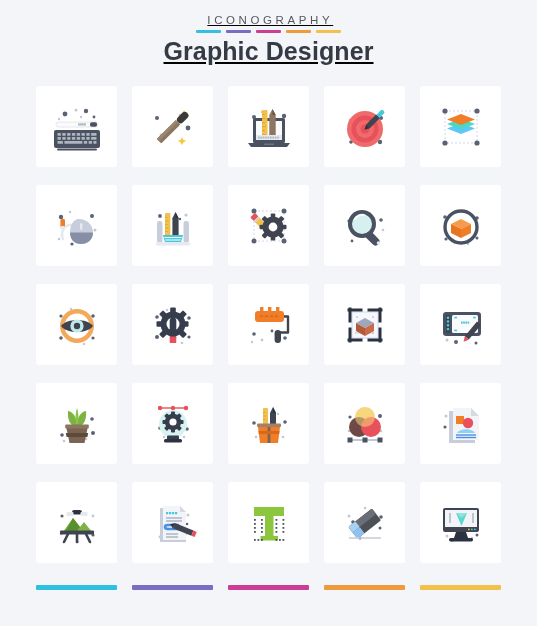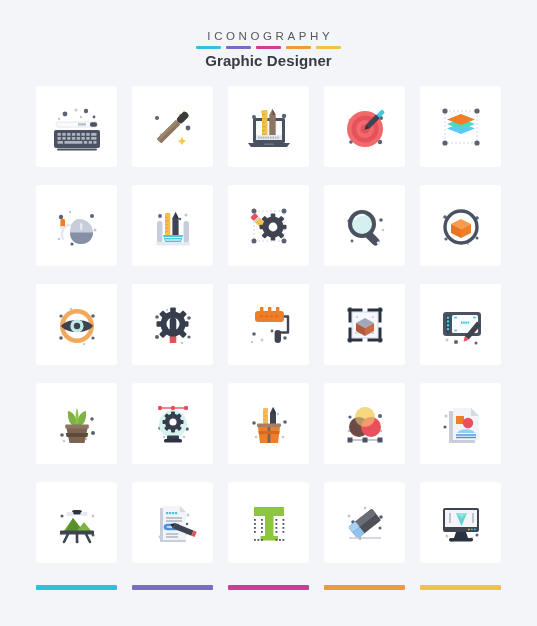--- a/index.html
+++ b/index.html
@@ -10,22 +10,23 @@
     width: 537px;
     height: 626px;
     background: #f4f5f8;
     font-family: "Liberation Sans", sans-serif;
     overflow: hidden;
     position: relative;
   }
 
   
   .header {
-    padding-top: 29px;
+    padding-top: 13px;
     text-align: center;
+    text-decoration: underline;
   }
   .eyebrow {
     font-size: 11.5px;
     letter-spacing: 3.6px;
     color: #55585f;
     font-weight: 400;
     text-indent: 3.6px;
     line-height: 14px;
   }
   .rule-row {
@@ -33,21 +34,22 @@
     justify-content: center;
     gap: 5px;
     margin-top: 3px;
   }
   .rule-seg {
     width: 25px;
     height: 2.6px;
     border-radius: 1px;
   }
   .title {
-    font-size: 15px;
+    margin-top: 6px;
+    font-size: 25px;
     font-weight: 700;
     color: #353b45;
     letter-spacing: 0.1px;
     line-height: 24px;
   }
 
   
   .grid {
     position: absolute;
     left: 36px;

